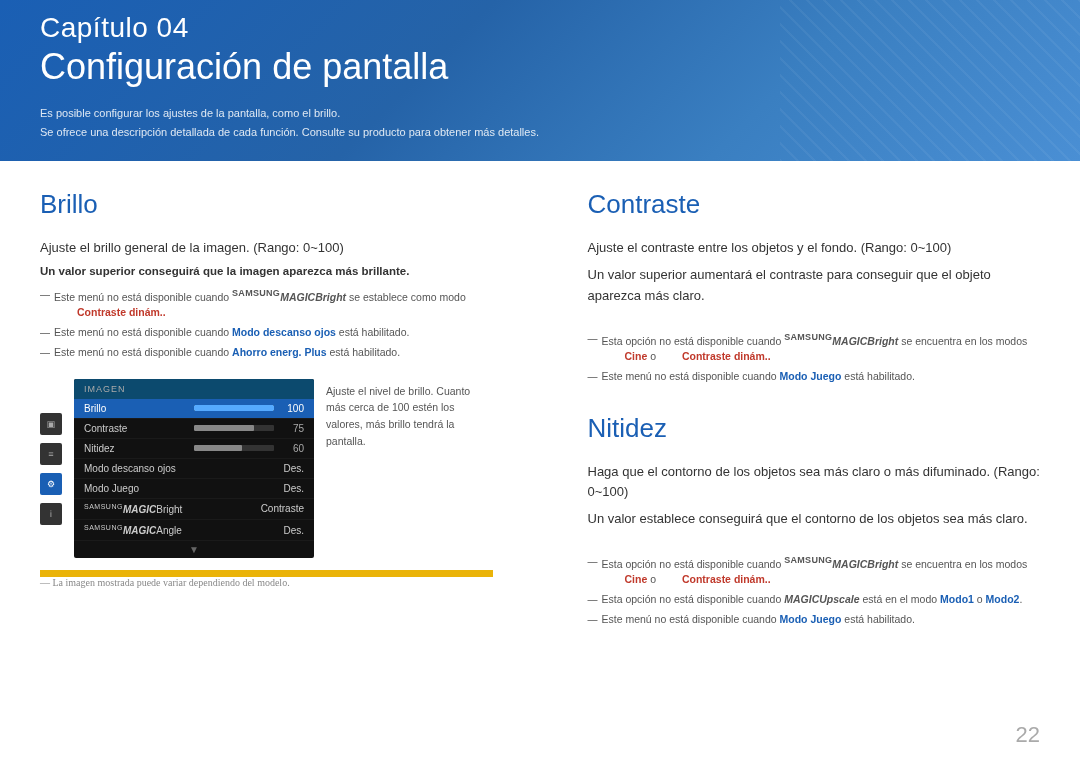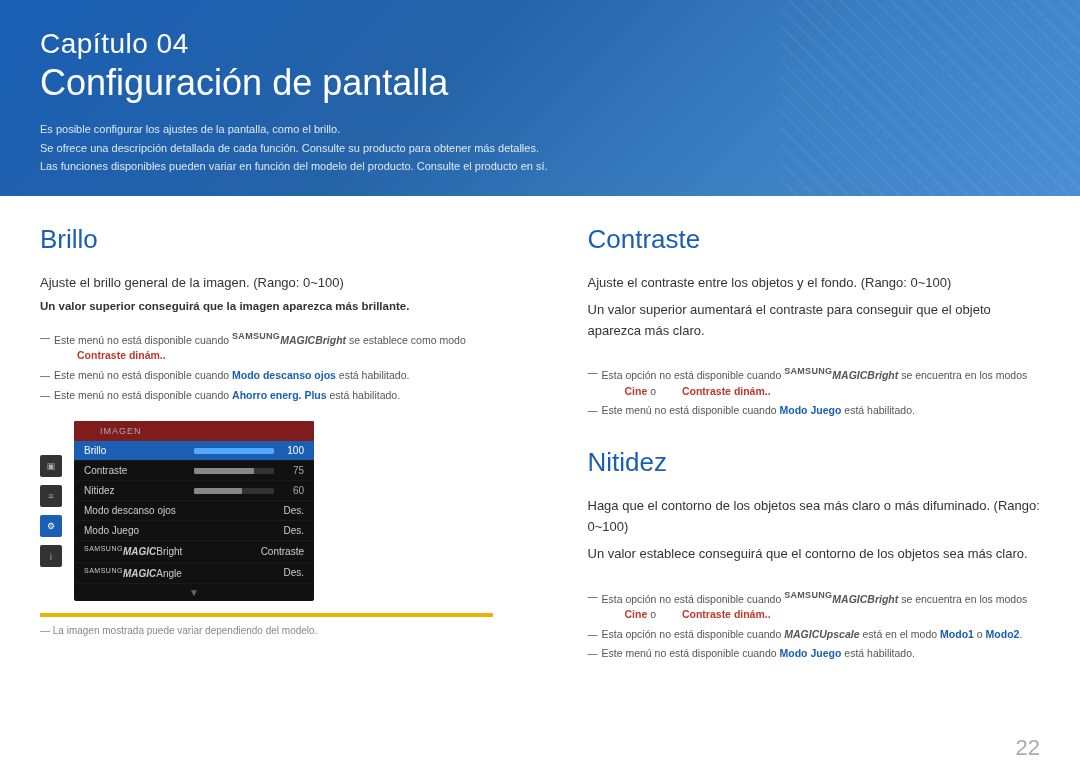--- a/index.html
+++ b/index.html
@@ -8,21 +8,21 @@
       background: #fff;
       width: 1080px;
       height: 763px;
       overflow: hidden;
       position: relative;
     }
 
     
     .header {
       background: linear-gradient(135deg, #1a5fb4 0%, #2563a8 40%, #3a7fc1 70%, #4a8fd4 100%);
-      padding: 28px 40px 20px 40px;
+      padding: 12px 40px 20px 40px;
       position: relative;
       overflow: hidden;
       min-height: 140px;
     }
     .header::after {
       content: '';
       position: absolute;
       right: 0; top: 0; bottom: 0;
       width: 300px;
       background: repeating-linear-gradient(
@@ -78,21 +78,21 @@
     .section-text {
       font-size: 13px;
       color: #333;
       line-height: 1.6;
       margin-bottom: 6px;
     }
     .section-text-bold {
       font-size: 11.5px;
       color: #333;
       font-weight: 600;
-      margin-bottom: 18px;
+      margin-bottom: 10px;
     }
 
     .bullet-item {
       font-size: 10.5px;
       color: #555;
       margin-bottom: 4px;
       padding-left: 14px;
       position: relative;
       line-height: 1.5;
     }
@@ -137,23 +137,23 @@
     }
     .screen-mock {
       background: #111;
       width: 240px;
       border-radius: 2px;
       padding: 0;
       overflow: hidden;
       font-size: 10px;
     }
     .screen-header {
-      background: #7f1d1d;
+      background: #0c4a6e;
       color: #aaa;
-      padding: 5px 26px;
+      padding: 5px 10px;
       font-size: 9px;
       letter-spacing: 1px;
       text-transform: uppercase;
     }
     .screen-row {
       display: flex;
       align-items: center;
       padding: 4px 10px;
       color: #ccc;
       font-size: 10px;
@@ -211,50 +211,49 @@
       font-size: 10.5px;
       color: #555;
       line-height: 1.6;
       padding-top: 4px;
     }
 
     .footnote {
       font-size: 10px;
       color: #888;
       margin-top: 12px;
-      padding-top: 8px;
-      border-top: 4px solid #eab308;
+      border-top: 7px solid #eab308;
+      font-family: Liberation Serif, serif;
     }
     .footnote::before {
       content: '— ';
     }
 
     .section-divider {
       margin-top: 28px;
     }
 
     .page-number {
       position: absolute;
-      bottom: 2px;
+      bottom: 15px;
       right: 40px;
       font-size: 22px;
       color: #aaa;
       font-weight: 300;
     }
   </style>
 </head>
 <body>
 
 <div class="header">
   <div class="header-chapter">Capítulo 04</div>
   <div class="header-title">Configuración de pantalla</div>
   <div class="header-desc">
     <div>Es posible configurar los ajustes de la pantalla, como el brillo.</div>
     <div>Se ofrece una descripción detallada de cada función. Consulte su producto para obtener más detalles.</div>
-    <div>Las funciones disponibles pueden variar en función del modelo del producto. Consulte el producto en sí.</div>
   </div>
 </div>
 
 <div class="content">
 
   <div class="left-col">
 
     <div class="section-title">Brillo</div>
 
     <div class="section-text">Ajuste el brillo general de la imagen. (Rango: 0~100)</div>
@@ -321,20 +320,23 @@
           <span class="screen-row-text">Contraste</span>
         </div>
 
         <div class="screen-row">
           <span class="screen-row-label"><span style="font-size:7px;text-transform:uppercase;letter-spacing:0.5px;vertical-align:super;">SAMSUNG</span><span style="font-style:italic;font-weight:700;">MAGIC</span>Angle</span>
           <span class="screen-row-text">Des.</span>
         </div>
         <div style="text-align:center;padding:3px;color:#666;font-size:10px;">▼</div>
       </div>
 
+      <div class="screen-side-text">
+        Ajuste el nivel de brillo. Cuanto más cerca de 100 estén los valores, más brillo tendrá la pantalla.
+      </div>
     </div>
 
     <div class="footnote">La imagen mostrada puede variar dependiendo del modelo.</div>
   </div>
 
   <div class="right-col">
 
     <div>
       <div class="section-title">Contraste</div>
       <div class="section-text">Ajuste el contraste entre los objetos y el fondo. (Rango: 0~100)</div>

